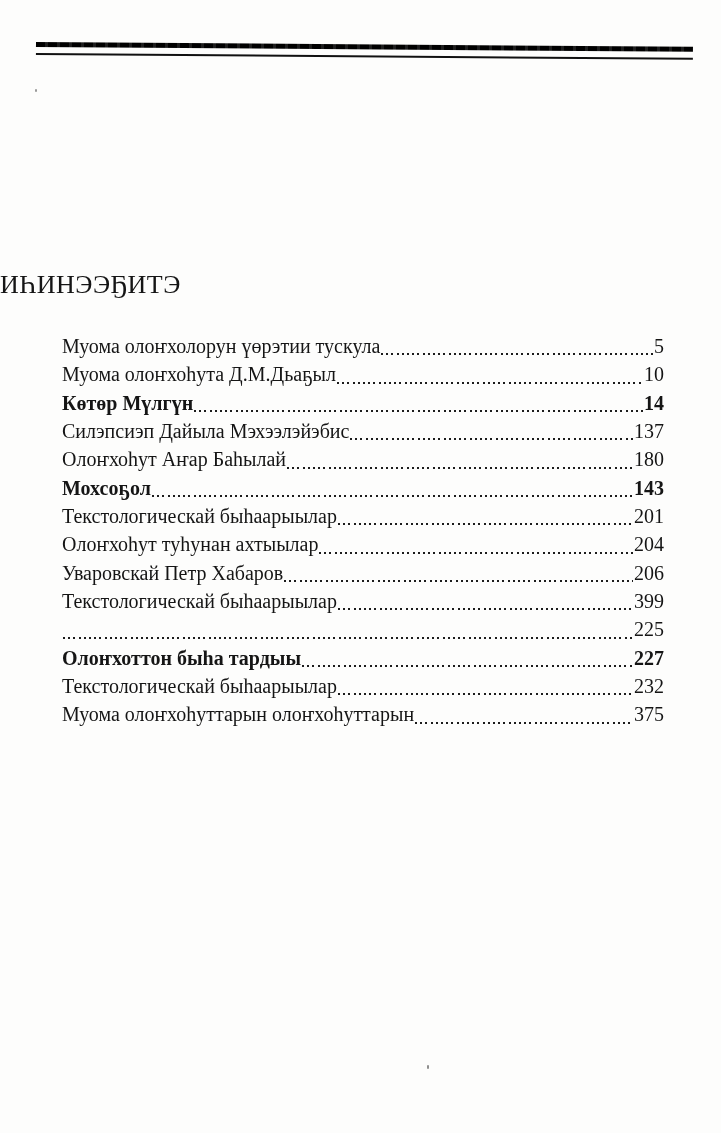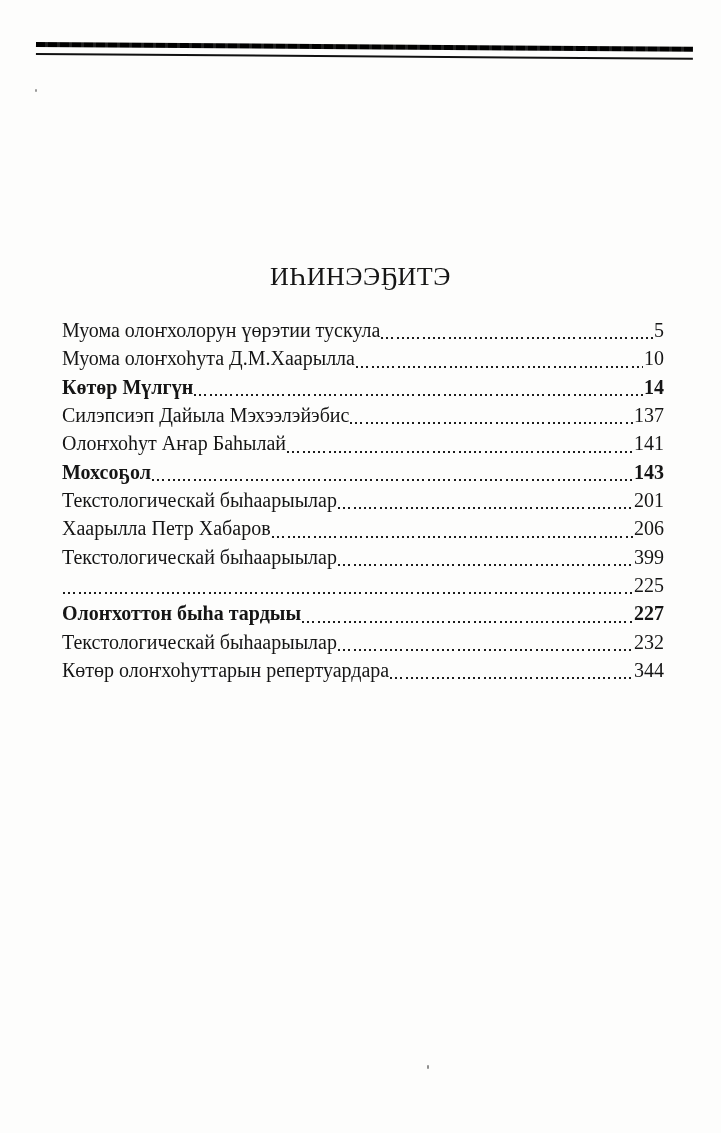--- a/index.html
+++ b/index.html
@@ -32,31 +32,31 @@
     background: repeating-linear-gradient(90deg, #000 0 9px, #1d1d1d 9px 12px);
   }
   .rule-gap { height: 6px; }
   .rule-thin {
     height: 2px;
     background: #111;
   }
   .doc-title {
     position: absolute;
     left: 0;
-    top: 262px;
+    top: 270px;
     width: 721px;
-    text-align: center;
+    text-align: left;
     font-size: 26px;
     letter-spacing: 0.5px;
     white-space: nowrap;
   }
   .toc {
     position: absolute;
     left: 62px;
-    top: 316px;
+    top: 332px;
     width: 602px;
   }
   .trow {
     display: flex;
     height: 28.35px;
     line-height: 28.35px;
     font-size: 20px;
     white-space: nowrap;
   }
   .trow.bold { font-weight: bold; }
@@ -92,51 +92,56 @@
 
   <div class="doc-title">ИҺИНЭЭҔИТЭ</div>
 
   <div class="toc">
       <div class="trow">
         <span class="tlabel">Муома олоҥхолорун үөрэтии тускула</span>
         <span class="leader"></span>
         <span class="pagenum">5</span>
       </div>
       <div class="trow">
-        <span class="tlabel">Муома олоҥхоһута Д.М.Хаарылла</span>
+        <span class="tlabel">Муома олоҥхоһута Д.М.Дьаҕыл</span>
         <span class="leader"></span>
         <span class="pagenum">10</span>
       </div>
       <div class="trow bold">
         <span class="tlabel">Көтөр Мүлгүн</span>
         <span class="leader"></span>
         <span class="pagenum">14</span>
       </div>
       <div class="trow">
         <span class="tlabel">Силэпсиэп Дайыла Мэхээлэйэбис</span>
         <span class="leader"></span>
         <span class="pagenum">137</span>
       </div>
       <div class="trow">
         <span class="tlabel">Олоҥхоһут Аҥар Баһылай</span>
         <span class="leader"></span>
-        <span class="pagenum">141</span>
+        <span class="pagenum">180</span>
       </div>
       <div class="trow bold">
         <span class="tlabel">Мохсоҕол</span>
         <span class="leader"></span>
         <span class="pagenum">143</span>
       </div>
       <div class="trow">
         <span class="tlabel">Текстологическай быһаарыылар</span>
         <span class="leader"></span>
         <span class="pagenum">201</span>
       </div>
       <div class="trow">
-        <span class="tlabel">Хаарылла Петр Хабаров</span>
+        <span class="tlabel">Олоҥхоһут туһунан ахтыылар</span>
+        <span class="leader"></span>
+        <span class="pagenum">204</span>
+      </div>
+      <div class="trow">
+        <span class="tlabel">Уваровскай Петр Хабаров</span>
         <span class="leader"></span>
         <span class="pagenum">206</span>
       </div>
       <div class="trow">
         <span class="tlabel">Текстологическай быһаарыылар</span>
         <span class="leader"></span>
         <span class="pagenum">399</span>
       </div>
       <div class="trow">
         <span class="leader"></span>
@@ -146,22 +151,22 @@
         <span class="tlabel">Олоҥхоттон быһа тардыы</span>
         <span class="leader"></span>
         <span class="pagenum">227</span>
       </div>
       <div class="trow">
         <span class="tlabel">Текстологическай быһаарыылар</span>
         <span class="leader"></span>
         <span class="pagenum">232</span>
       </div>
       <div class="trow">
-        <span class="tlabel">Көтөр олоҥхоһуттарын репертуардара</span>
+        <span class="tlabel">Муома олоҥхоһуттарын олоҥхоһуттарын</span>
         <span class="leader"></span>
-        <span class="pagenum">344</span>
+        <span class="pagenum">375</span>
       </div>
     </div>
 
   <div class="speck speck-1"></div>
   <div class="speck speck-2"></div>
 
 </div>
 
 </body></html>

